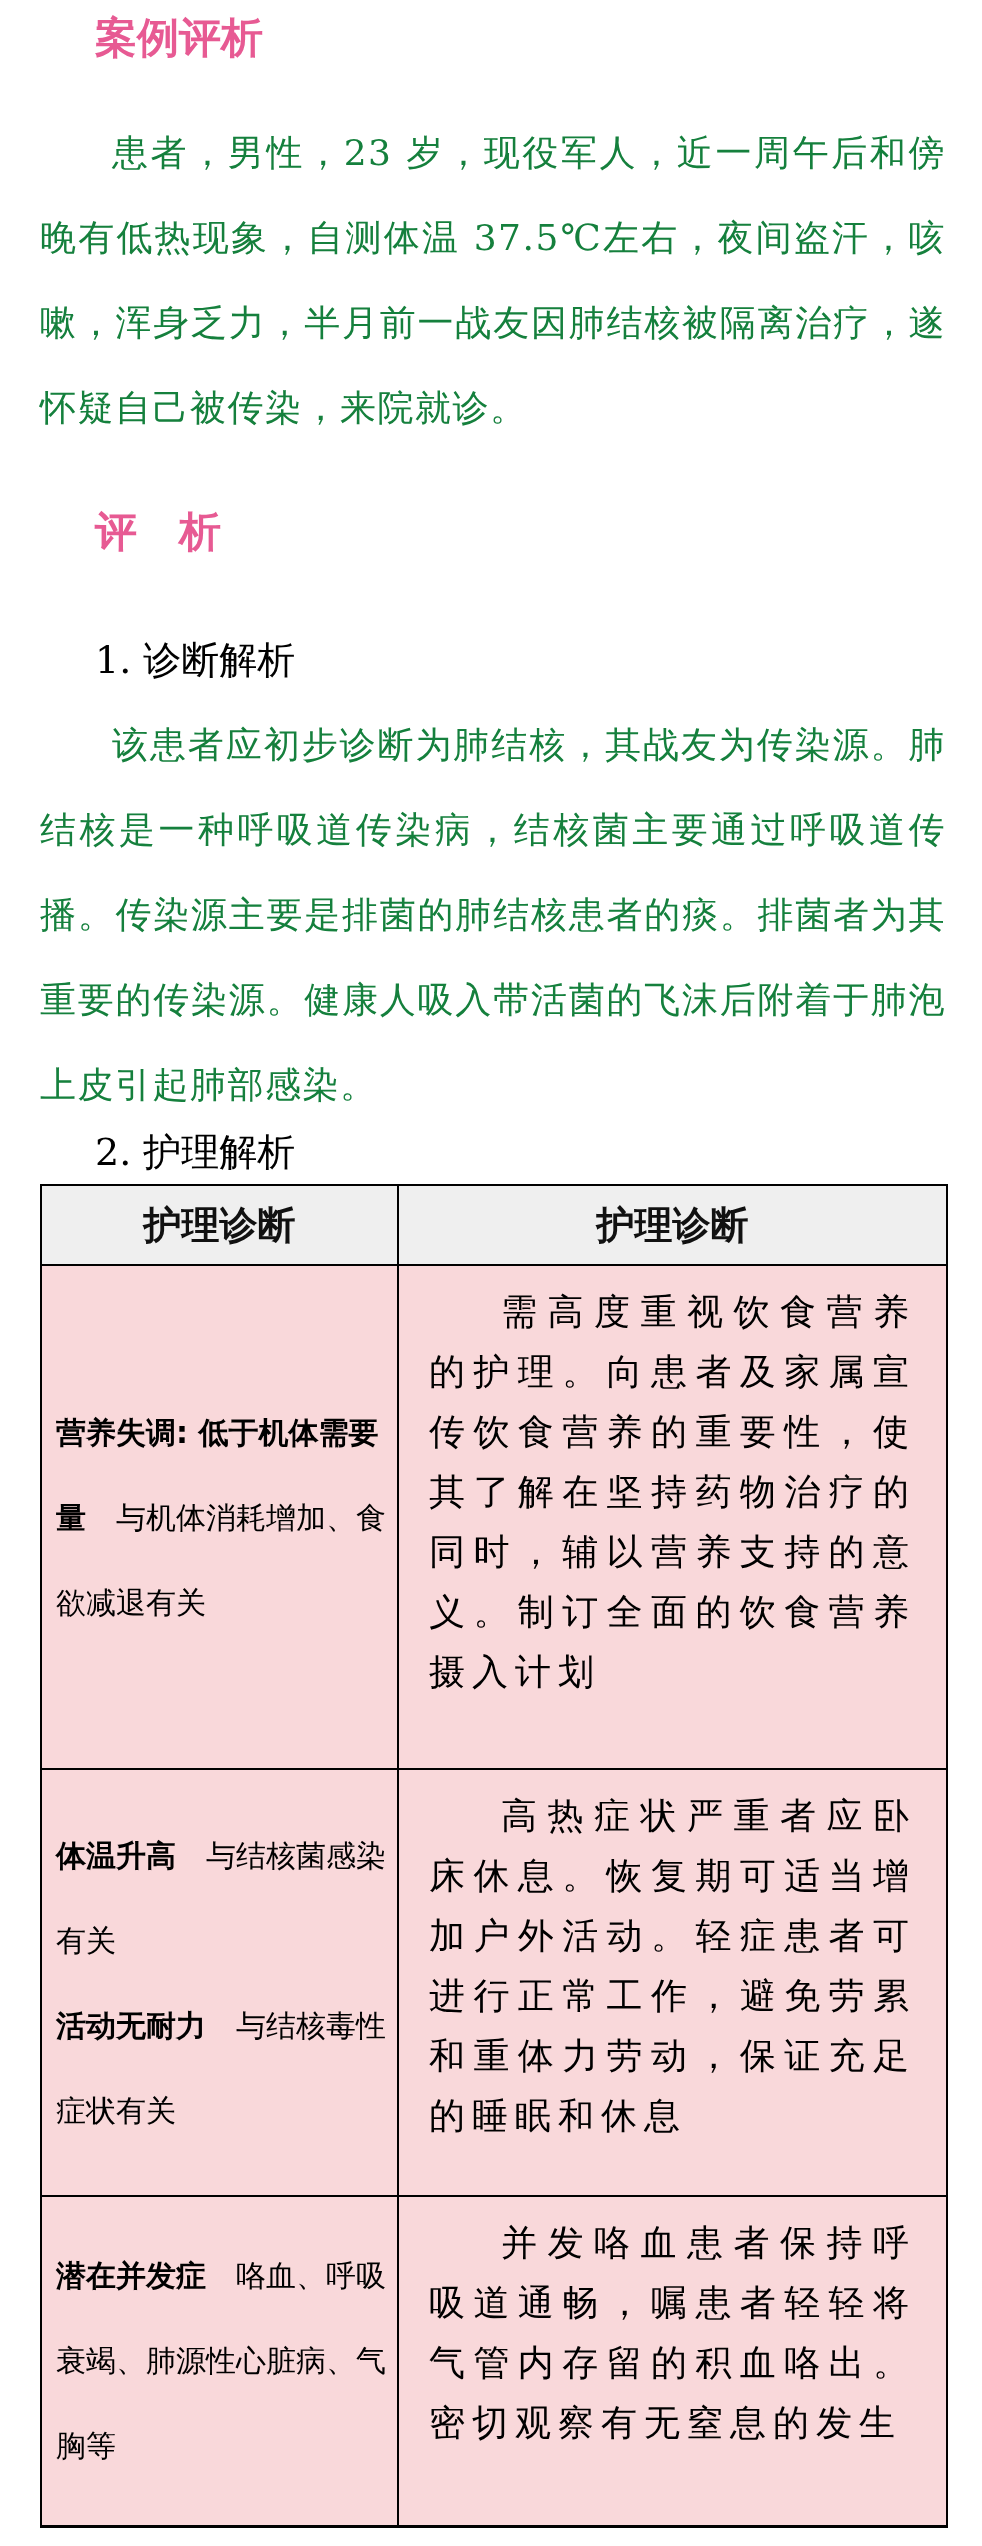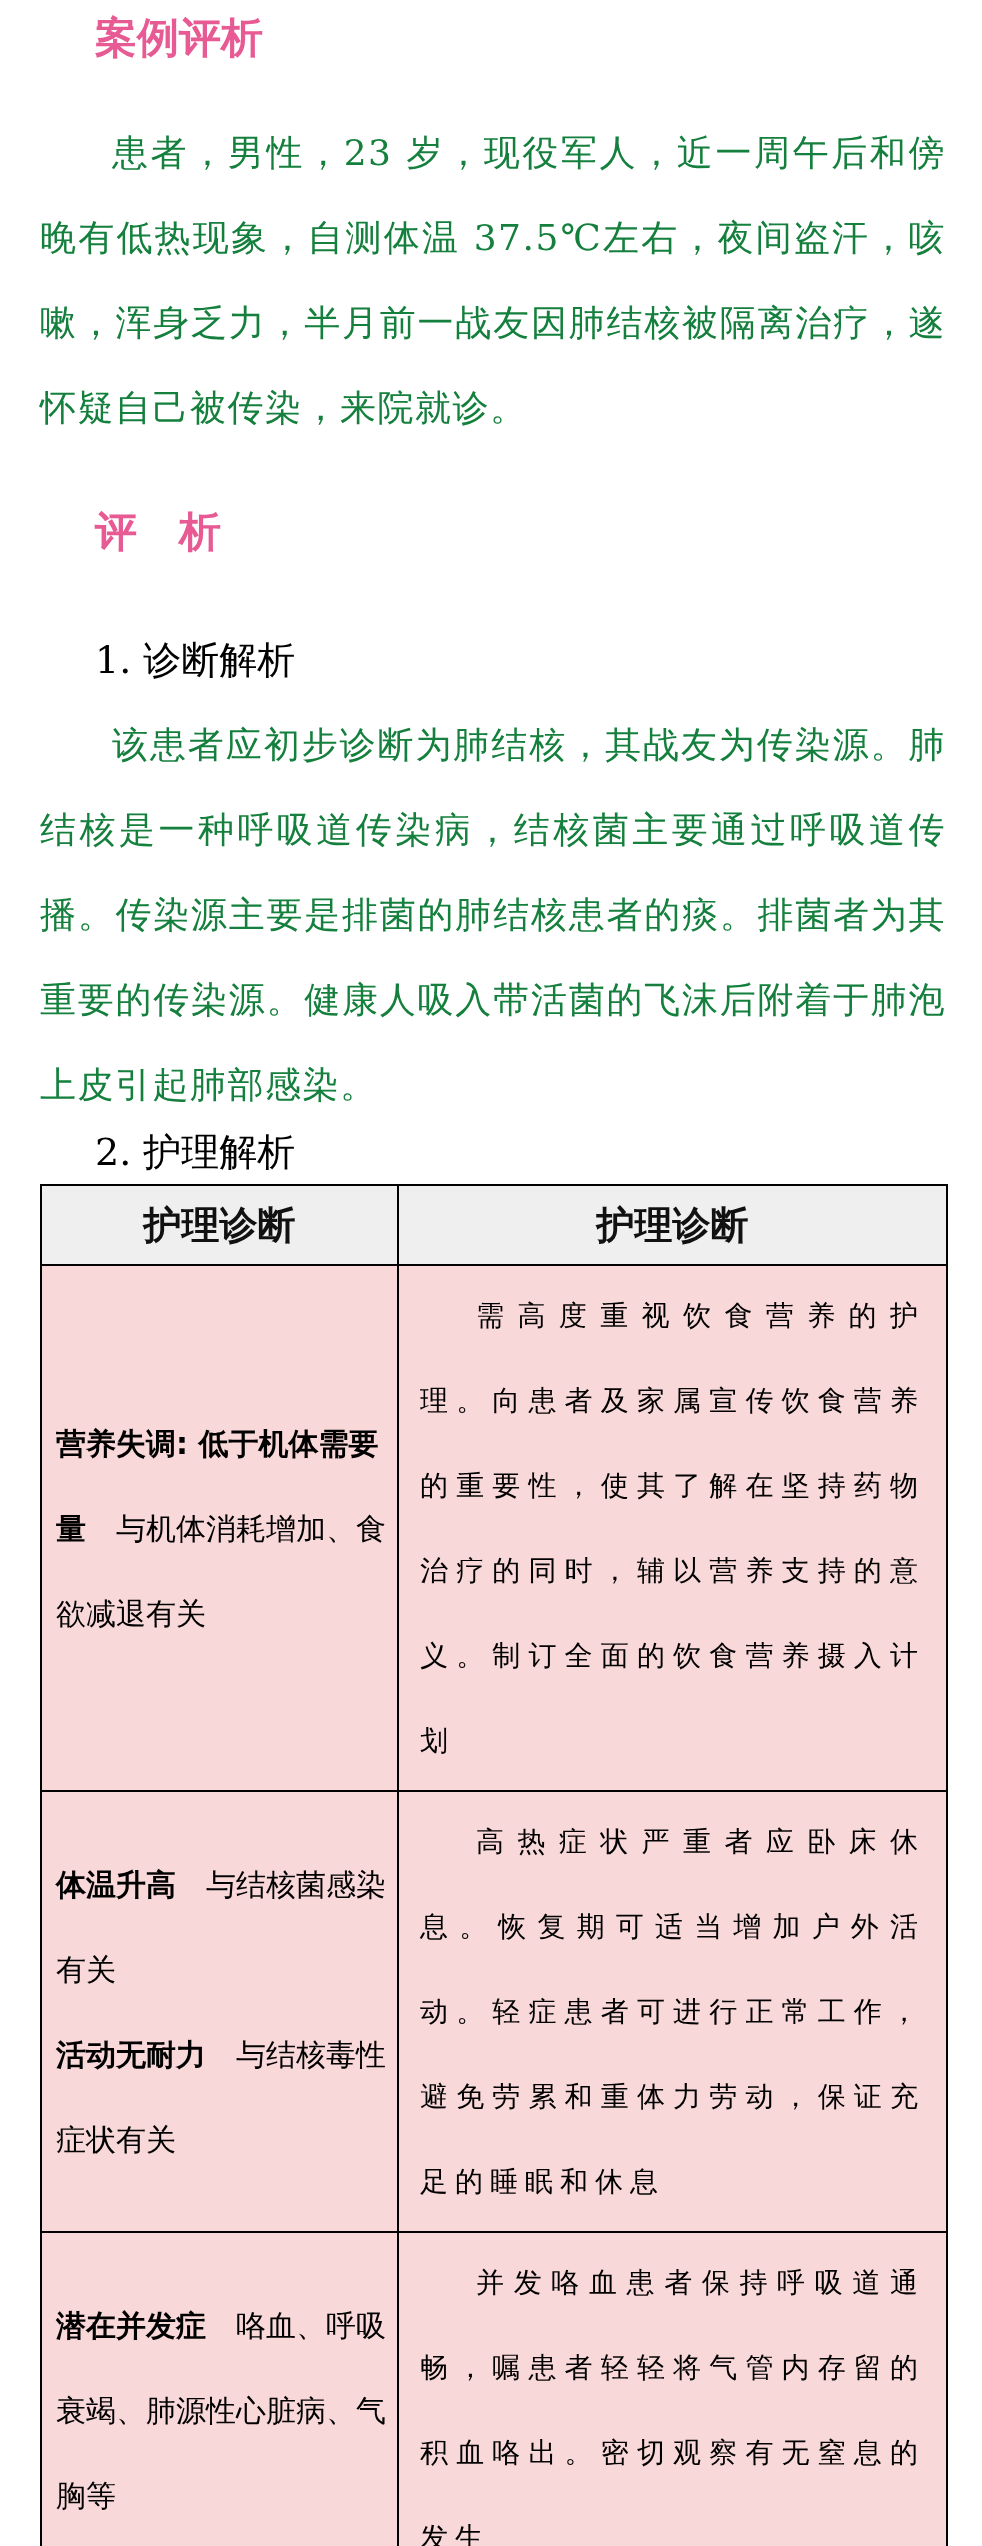--- a/index.html
+++ b/index.html
@@ -89,23 +89,23 @@
   td.diag-cell .detail{
     font-family:"DejaVu Serif","Liberation Serif",serif;
     color:#000;
   }
 
   td.measure-cell{
     vertical-align:top;
     padding:4px 18px 4px 18px;
   }
   td.measure-cell p{
-    margin:3px;
-    font-size:28px;
-    line-height:85px;
+    margin:12px;
+    font-size:36px;
+    line-height:60px;
     letter-spacing:7px;
     text-align:justify;
     text-indent:2em;
     color:#000;
   }
 
   tr.r0{height:504px;}
   tr.r1{height:427px;}
   tr.r2{height:330px;}
 </style>

